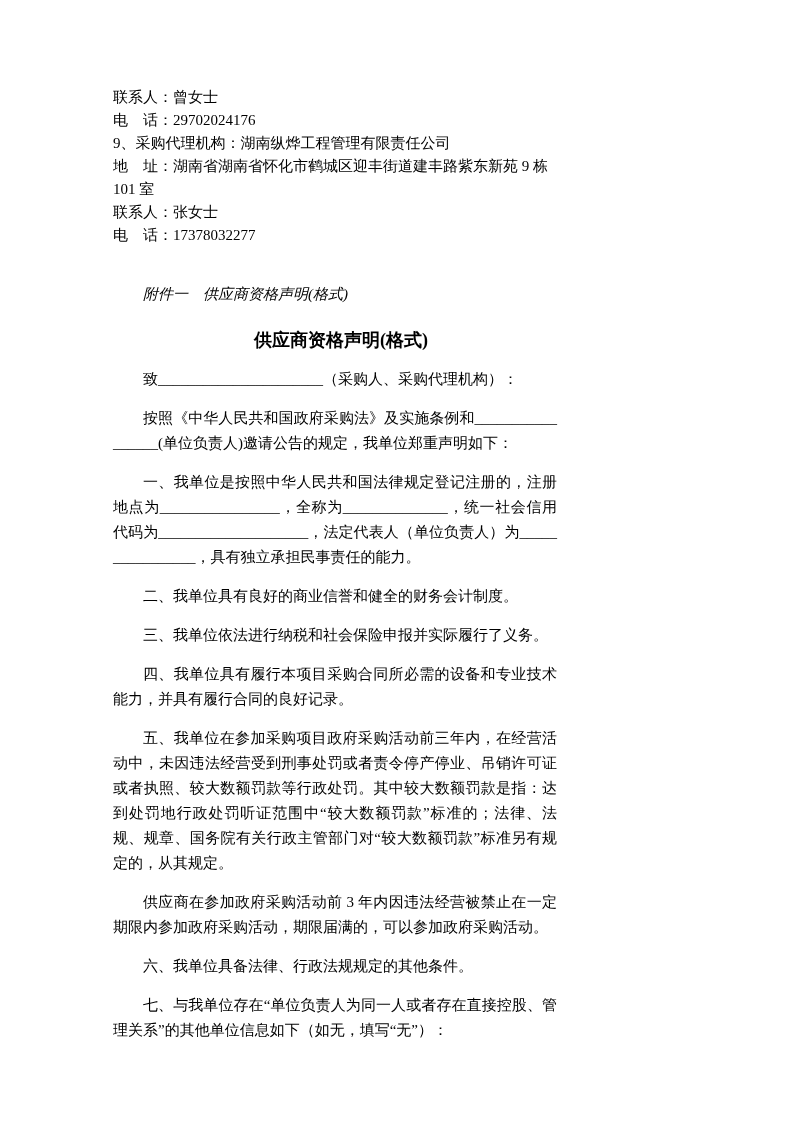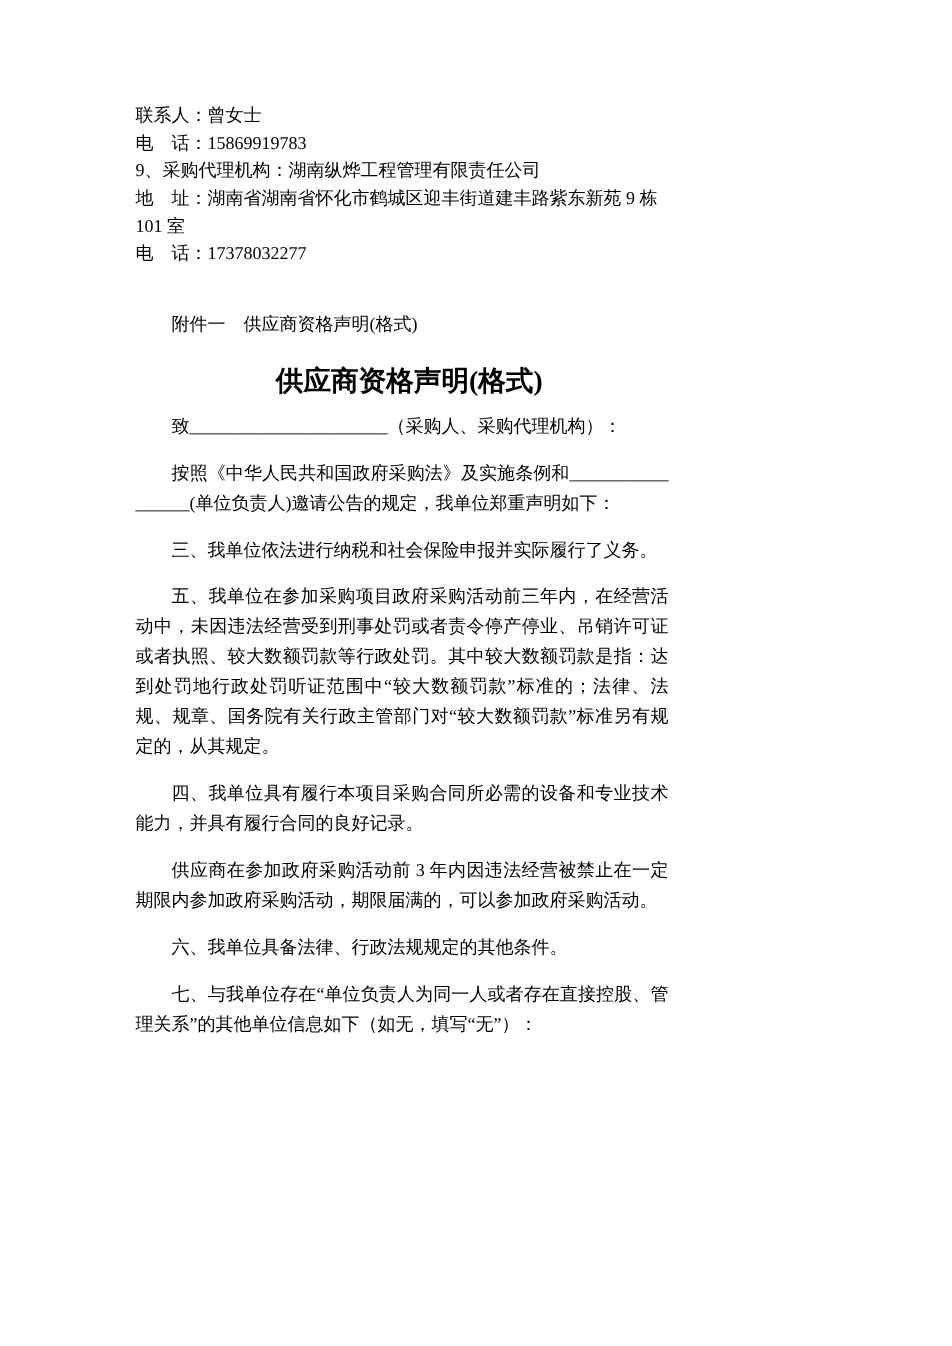--- a/index.html
+++ b/index.html
@@ -22,23 +22,24 @@
   .contact-block p {
     margin: 0;
     line-height: 23px;
     white-space: pre-wrap;
   }
   .attachment {
     margin: 36px 0 0 0;
     line-height: 23px;
     text-indent: 2em;
     white-space: pre-wrap;
+    font-style: italic;
   }
   .doc-title {
-    font-size: 23px;
+    font-size: 18px;
     font-weight: bold;
     text-align: center;
     margin: 22px 0 0 0;
     line-height: 25px;
   }
   .salutation {
     margin: 40px 0 0 0;
   }
   .para {
     margin: 14px 12px 0 0;
@@ -48,33 +49,36 @@
     word-break: break-all;
   }
 </style>
 </head>
 <body>
 
 <div class="page">
 
   <div class="contact-block">
     <p>联系人：曾女士</p>
-    <p>电　话：15869919783</p>
+    <p>电　话：29702024176</p>
     <p>9、采购代理机构：湖南纵烨工程管理有限责任公司</p>
     <p>地　址：湖南省湖南省怀化市鹤城区迎丰街道建丰路紫东新苑 9 栋 101 室</p>
+    <p>联系人：张女士</p>
     <p>电　话：17378032277</p>
   </div>
 
   <p class="attachment">附件一　供应商资格声明(格式)</p>
 
   <h1 class="doc-title">供应商资格声明(格式)</h1>
 
   <p class="para salutation">致______________________（采购人、采购代理机构）：</p>
 
   <p class="para">按照《中华人民共和国政府采购法》及实施条例和_________________(单位负责人)邀请公告的规定，我单位郑重声明如下：</p>
+  <p class="para">一、我单位是按照中华人民共和国法律规定登记注册的，注册地点为________________，全称为______________，统一社会信用代码为____________________，法定代表人（单位负责人）为________________，具有独立承担民事责任的能力。</p>
+  <p class="para">二、我单位具有良好的商业信誉和健全的财务会计制度。</p>
   <p class="para">三、我单位依法进行纳税和社会保险申报并实际履行了义务。</p>
+  <p class="para">四、我单位具有履行本项目采购合同所必需的设备和专业技术能力，并具有履行合同的良好记录。</p>
   <p class="para">五、我单位在参加采购项目政府采购活动前三年内，在经营活动中，未因违法经营受到刑事处罚或者责令停产停业、吊销许可证或者执照、较大数额罚款等行政处罚。其中较大数额罚款是指：达到处罚地行政处罚听证范围中“较大数额罚款”标准的；法律、法规、规章、国务院有关行政主管部门对“较大数额罚款”标准另有规定的，从其规定。</p>
-  <p class="para">四、我单位具有履行本项目采购合同所必需的设备和专业技术能力，并具有履行合同的良好记录。</p>
   <p class="para">供应商在参加政府采购活动前 3 年内因违法经营被禁止在一定期限内参加政府采购活动，期限届满的，可以参加政府采购活动。</p>
   <p class="para">六、我单位具备法律、行政法规规定的其他条件。</p>
   <p class="para">七、与我单位存在“单位负责人为同一人或者存在直接控股、管理关系”的其他单位信息如下（如无，填写“无”）：</p>
 
 </div>
 
 </body></html>

